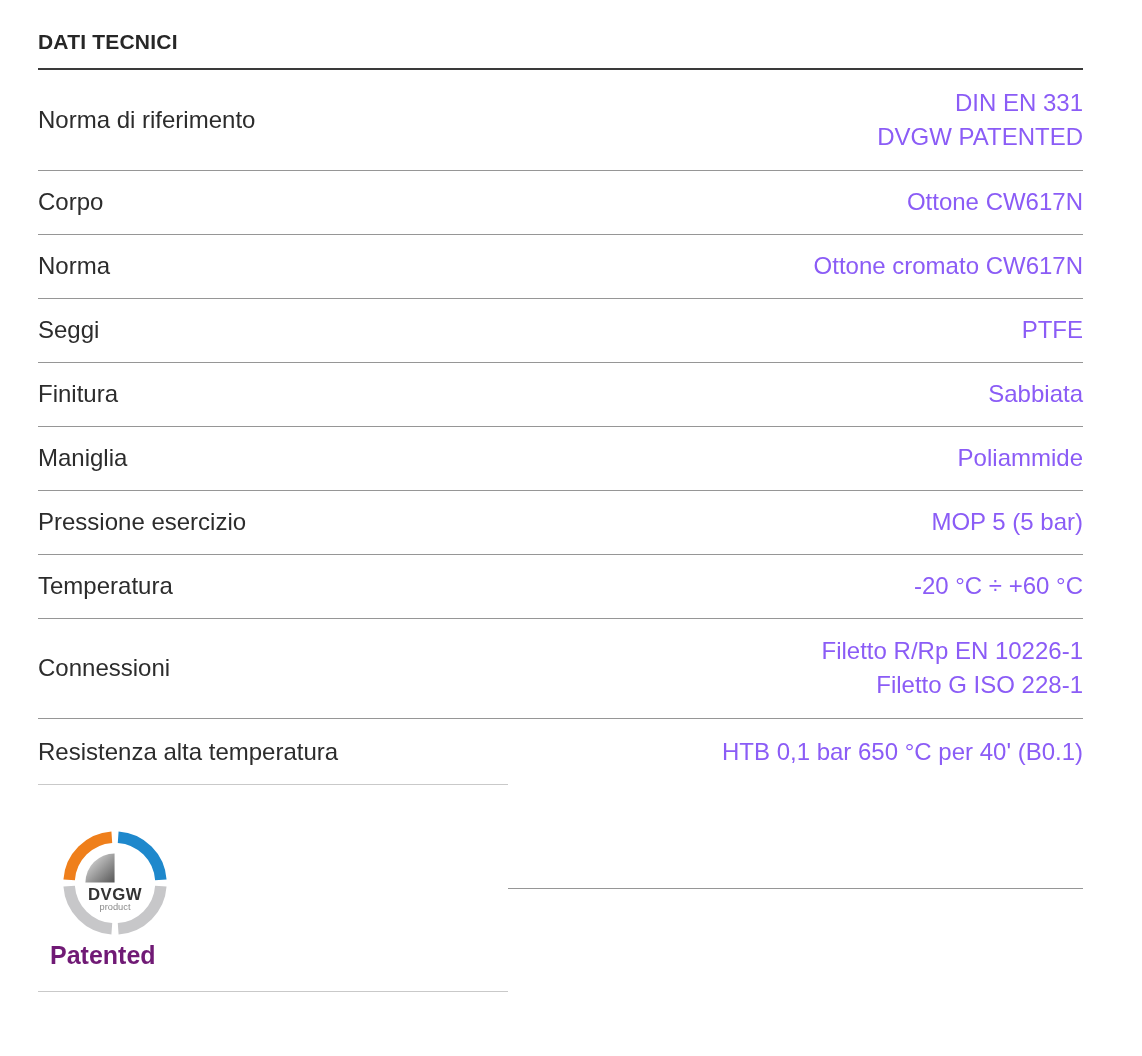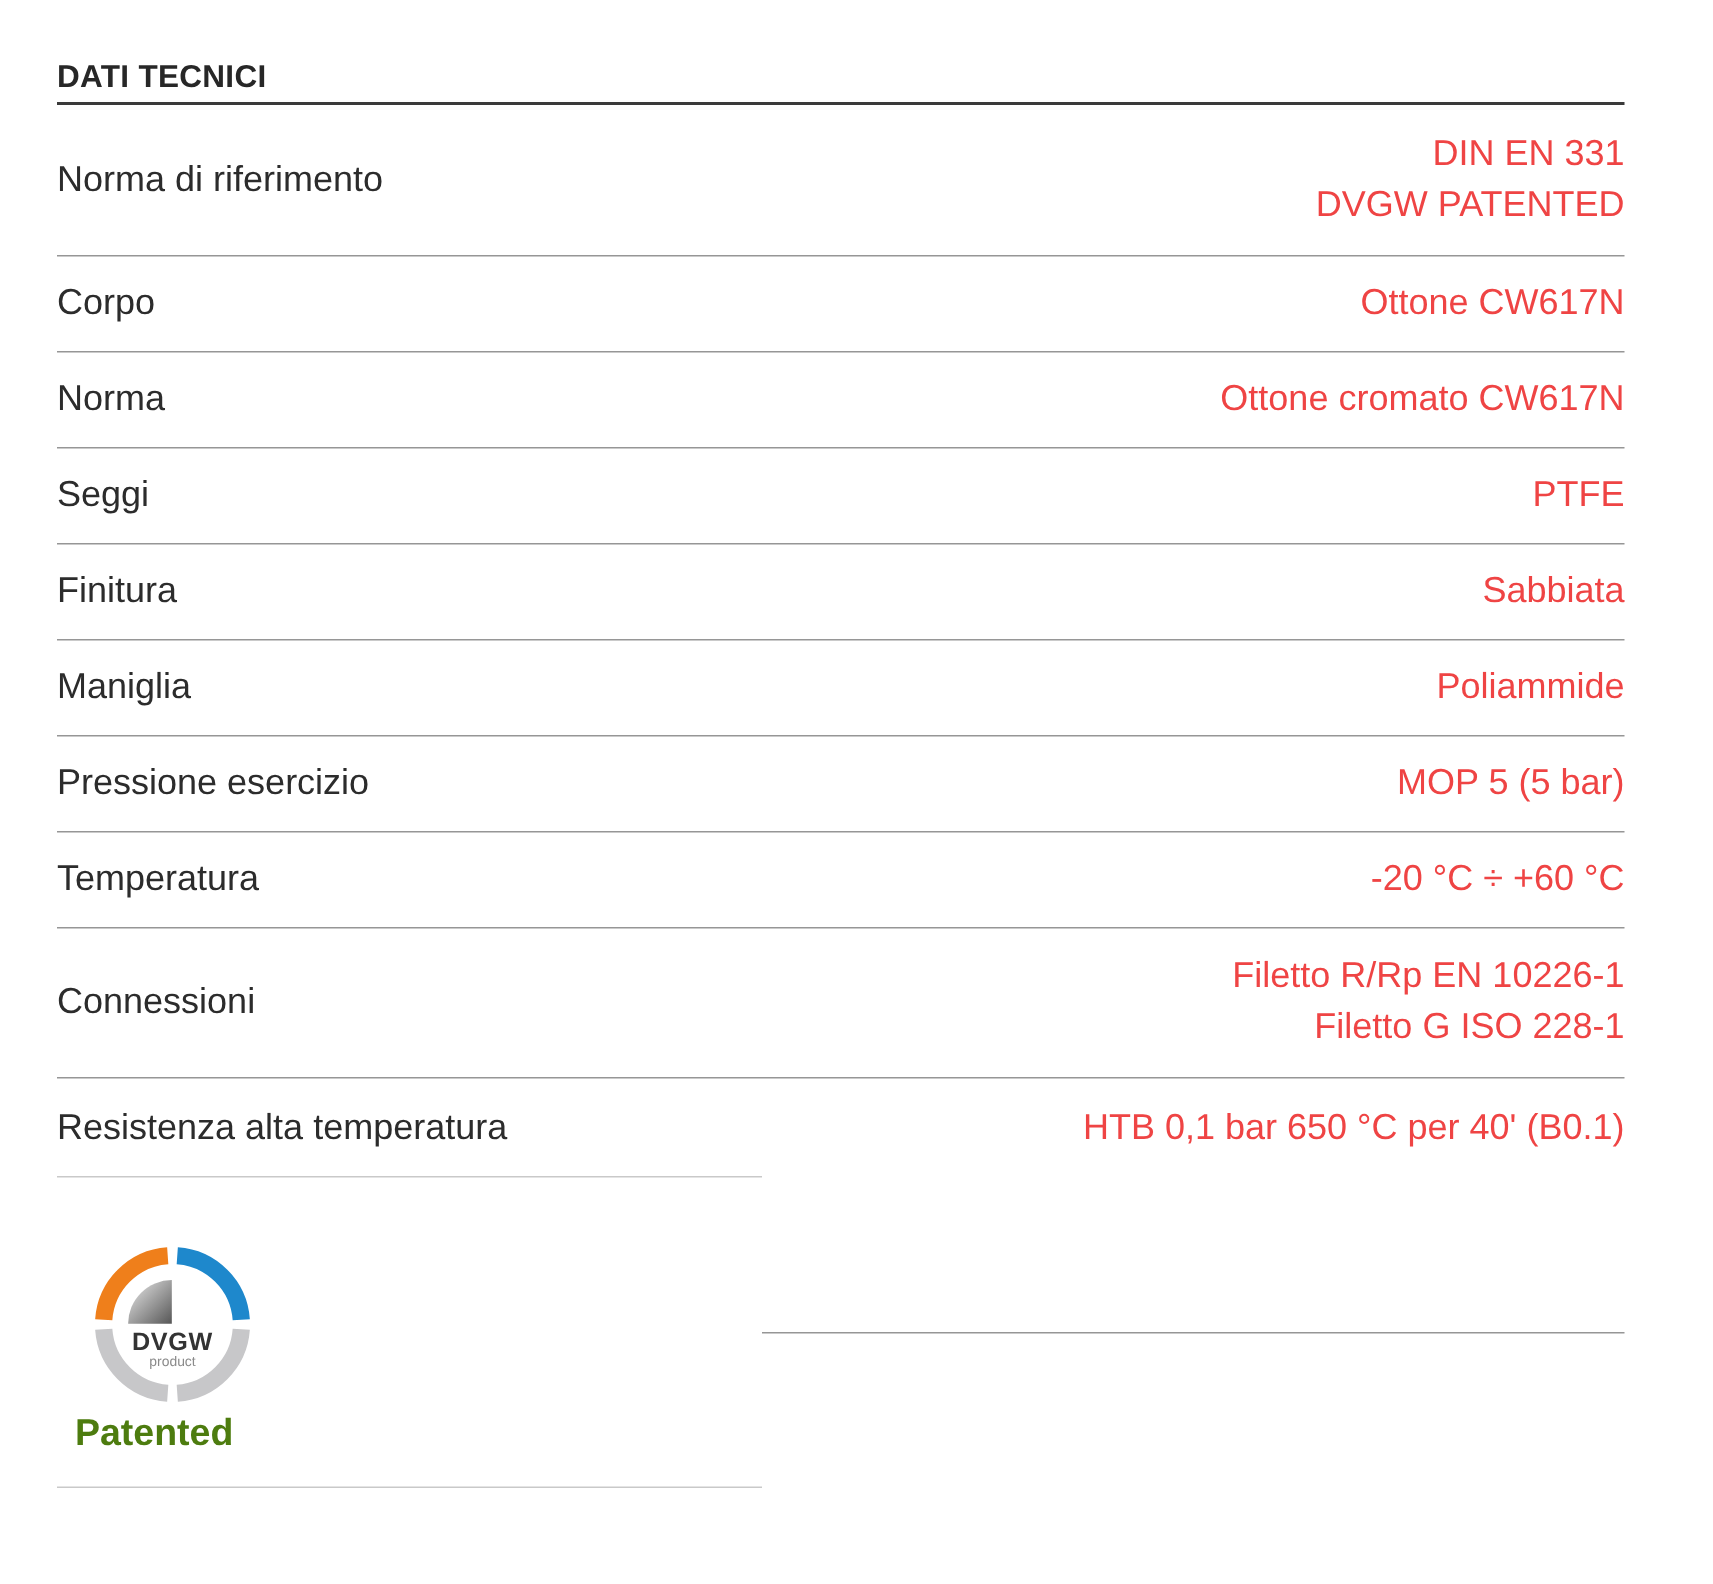--- a/index.html
+++ b/index.html
@@ -18,21 +18,21 @@
   .content {
     margin-left: 38px;
     width: 1045px;
   }
   .title-block {
     height: 70px;
     box-sizing: border-box;
     border-bottom: 2px solid #3a3a3a;
     display: flex;
     align-items: flex-end;
-    padding-bottom: 4px;
+    padding-bottom: 14px;
   }
   .title-block h1 {
     margin: 0;
     font-size: 21px;
     font-weight: 700;
     color: #272727;
     letter-spacing: 0.2px;
   }
   .spec-row {
     display: flex;
@@ -46,21 +46,21 @@
   .spec-row.last { height: 65px; border-bottom: none; }
   .spec-label {
     font-size: 24px;
     font-weight: 400;
     color: #2c2c2c;
     white-space: nowrap;
   }
   .spec-value {
     font-size: 24px;
     font-weight: 400;
-    color: #ef4444;
+    color: #8b5cf6;
     text-align: right;
     line-height: 34px;
     white-space: pre-line;
   }
   .cert-section {
     display: flex;
     align-items: center;
   }
   .cert-cell {
     width: 470px;
@@ -74,21 +74,21 @@
     border-top: 1.5px solid #969696;
   }
   .badge {
     display: block;
     margin-left: 12px;
   }
   .patented {
     margin-top: 5px;
     font-size: 25px;
     font-weight: 700;
-    color: #4d7c0f;
+    color: #701a75;
   }
 </style>
 </head>
 <body>
 
 <div class="page">
   <div class="content">
 
     <div class="title-block">
       <h1>DATI TECNICI</h1>

